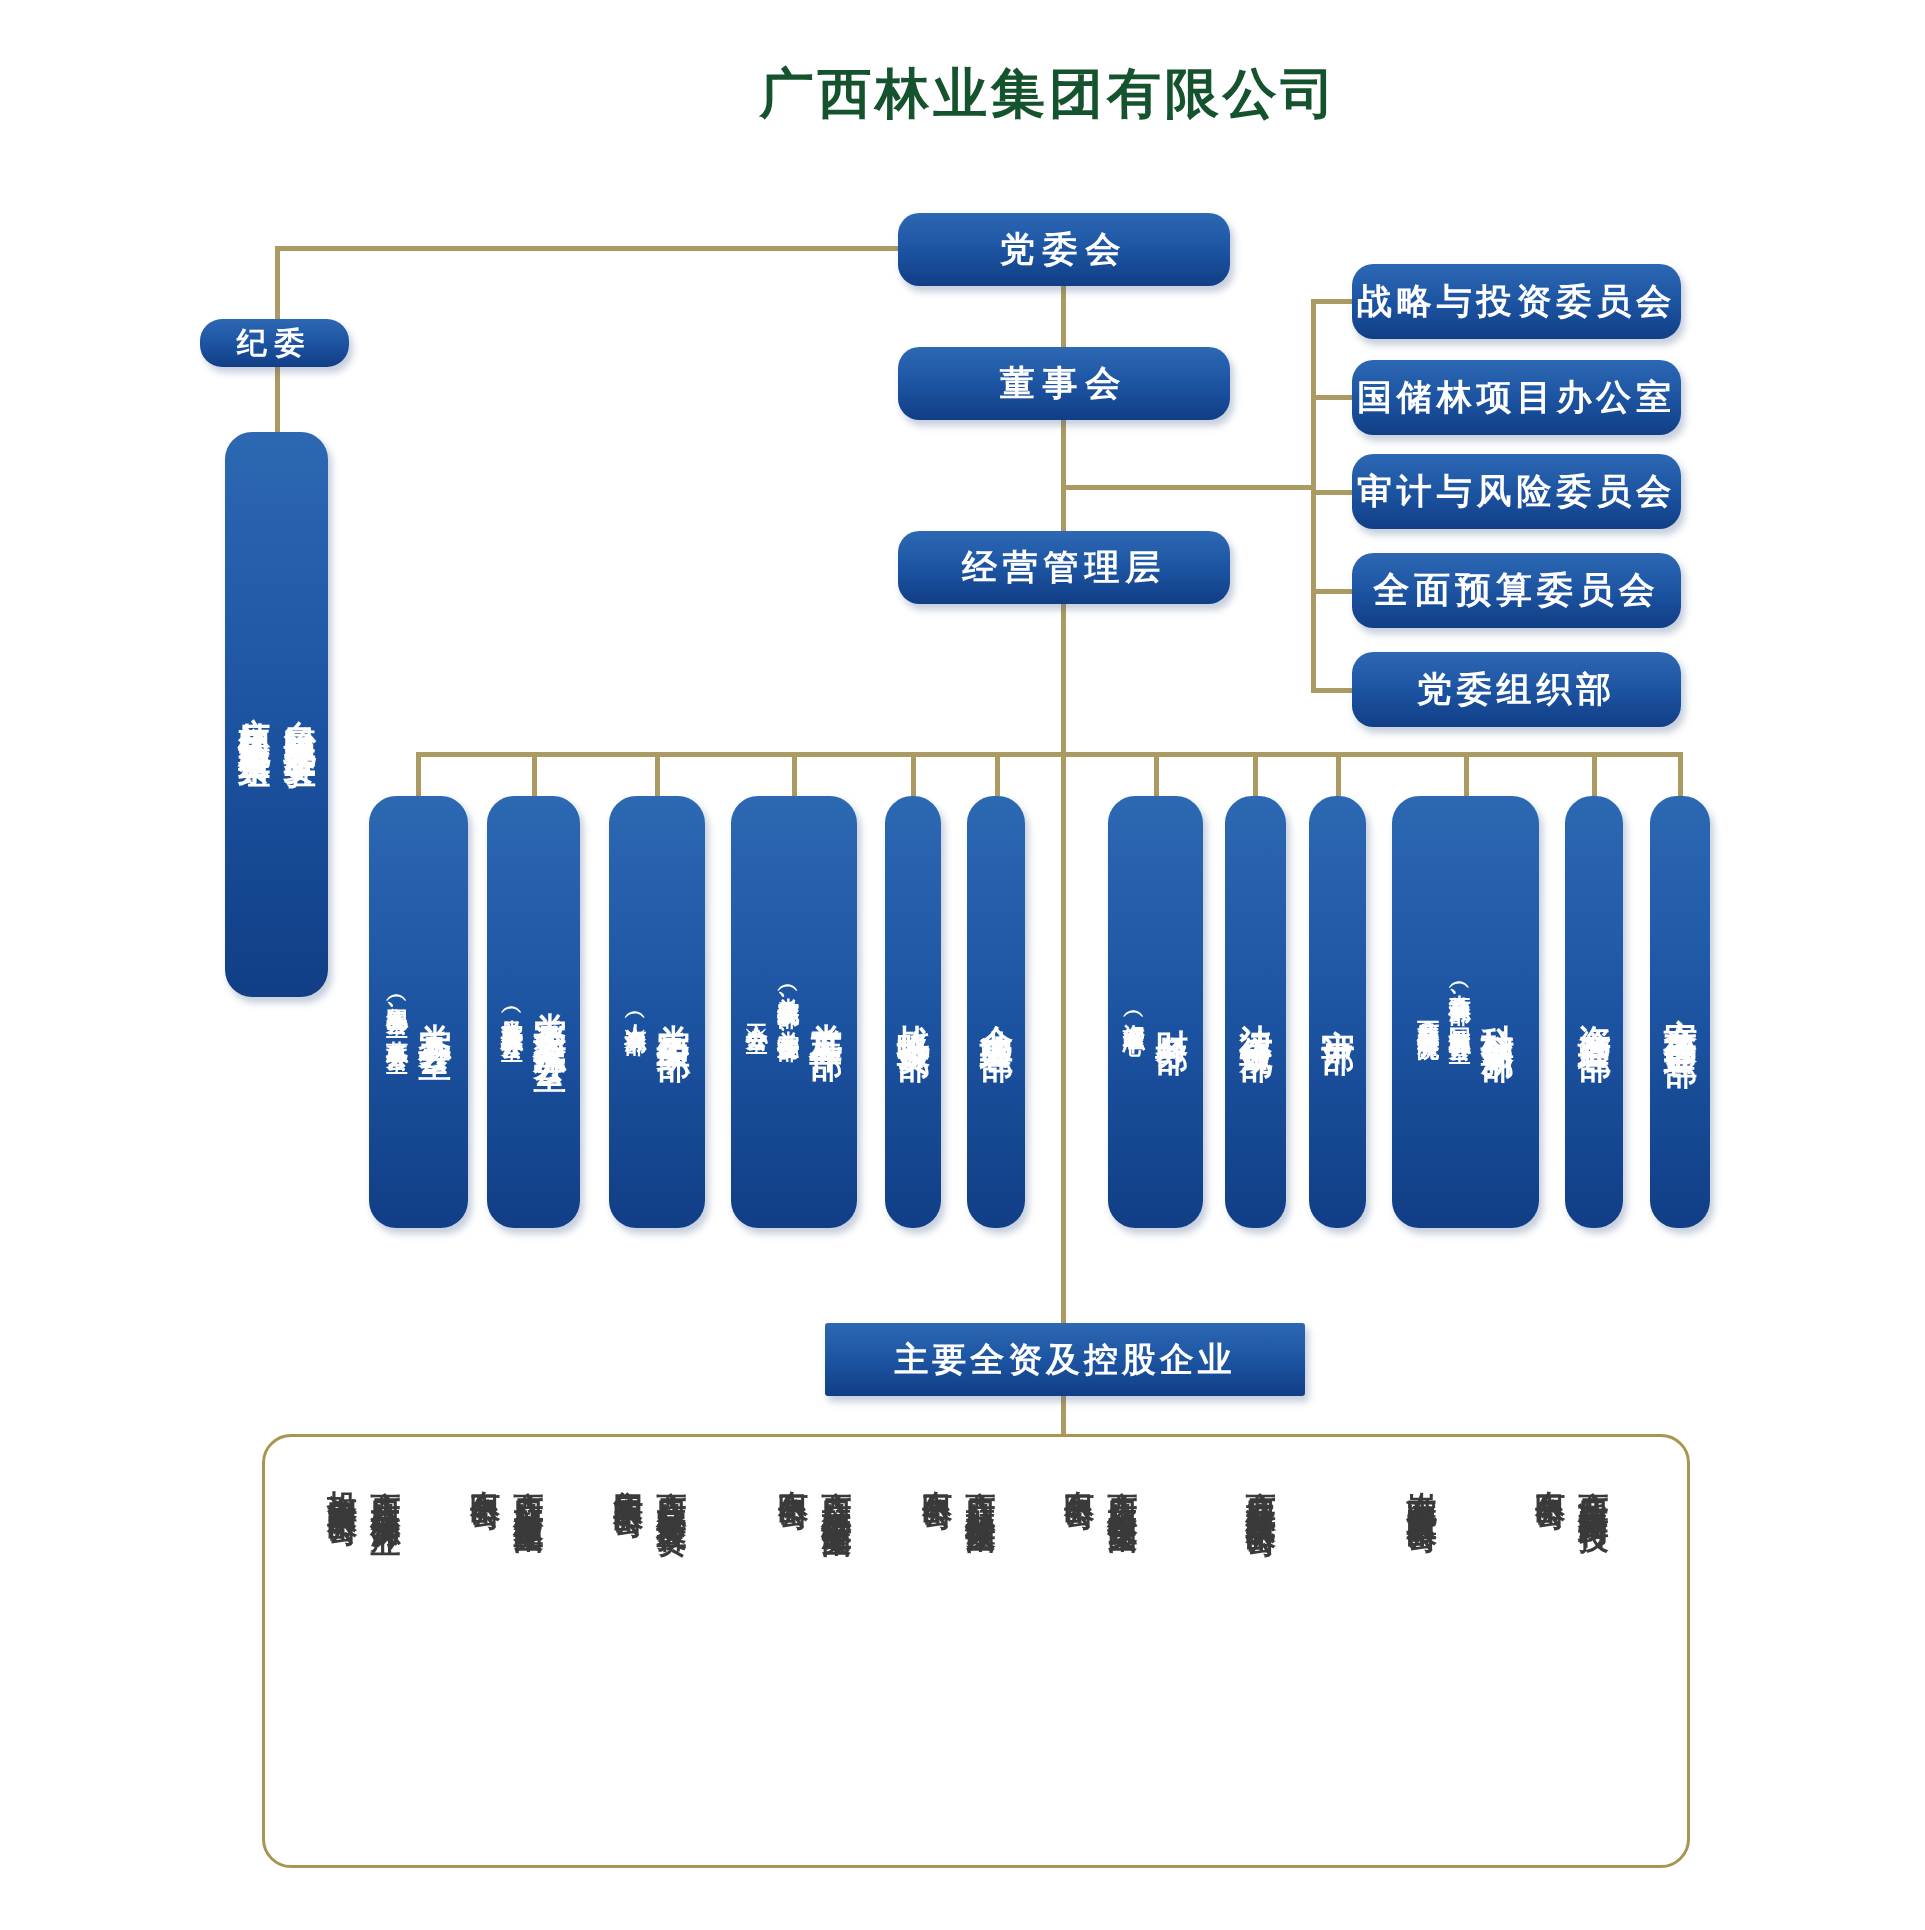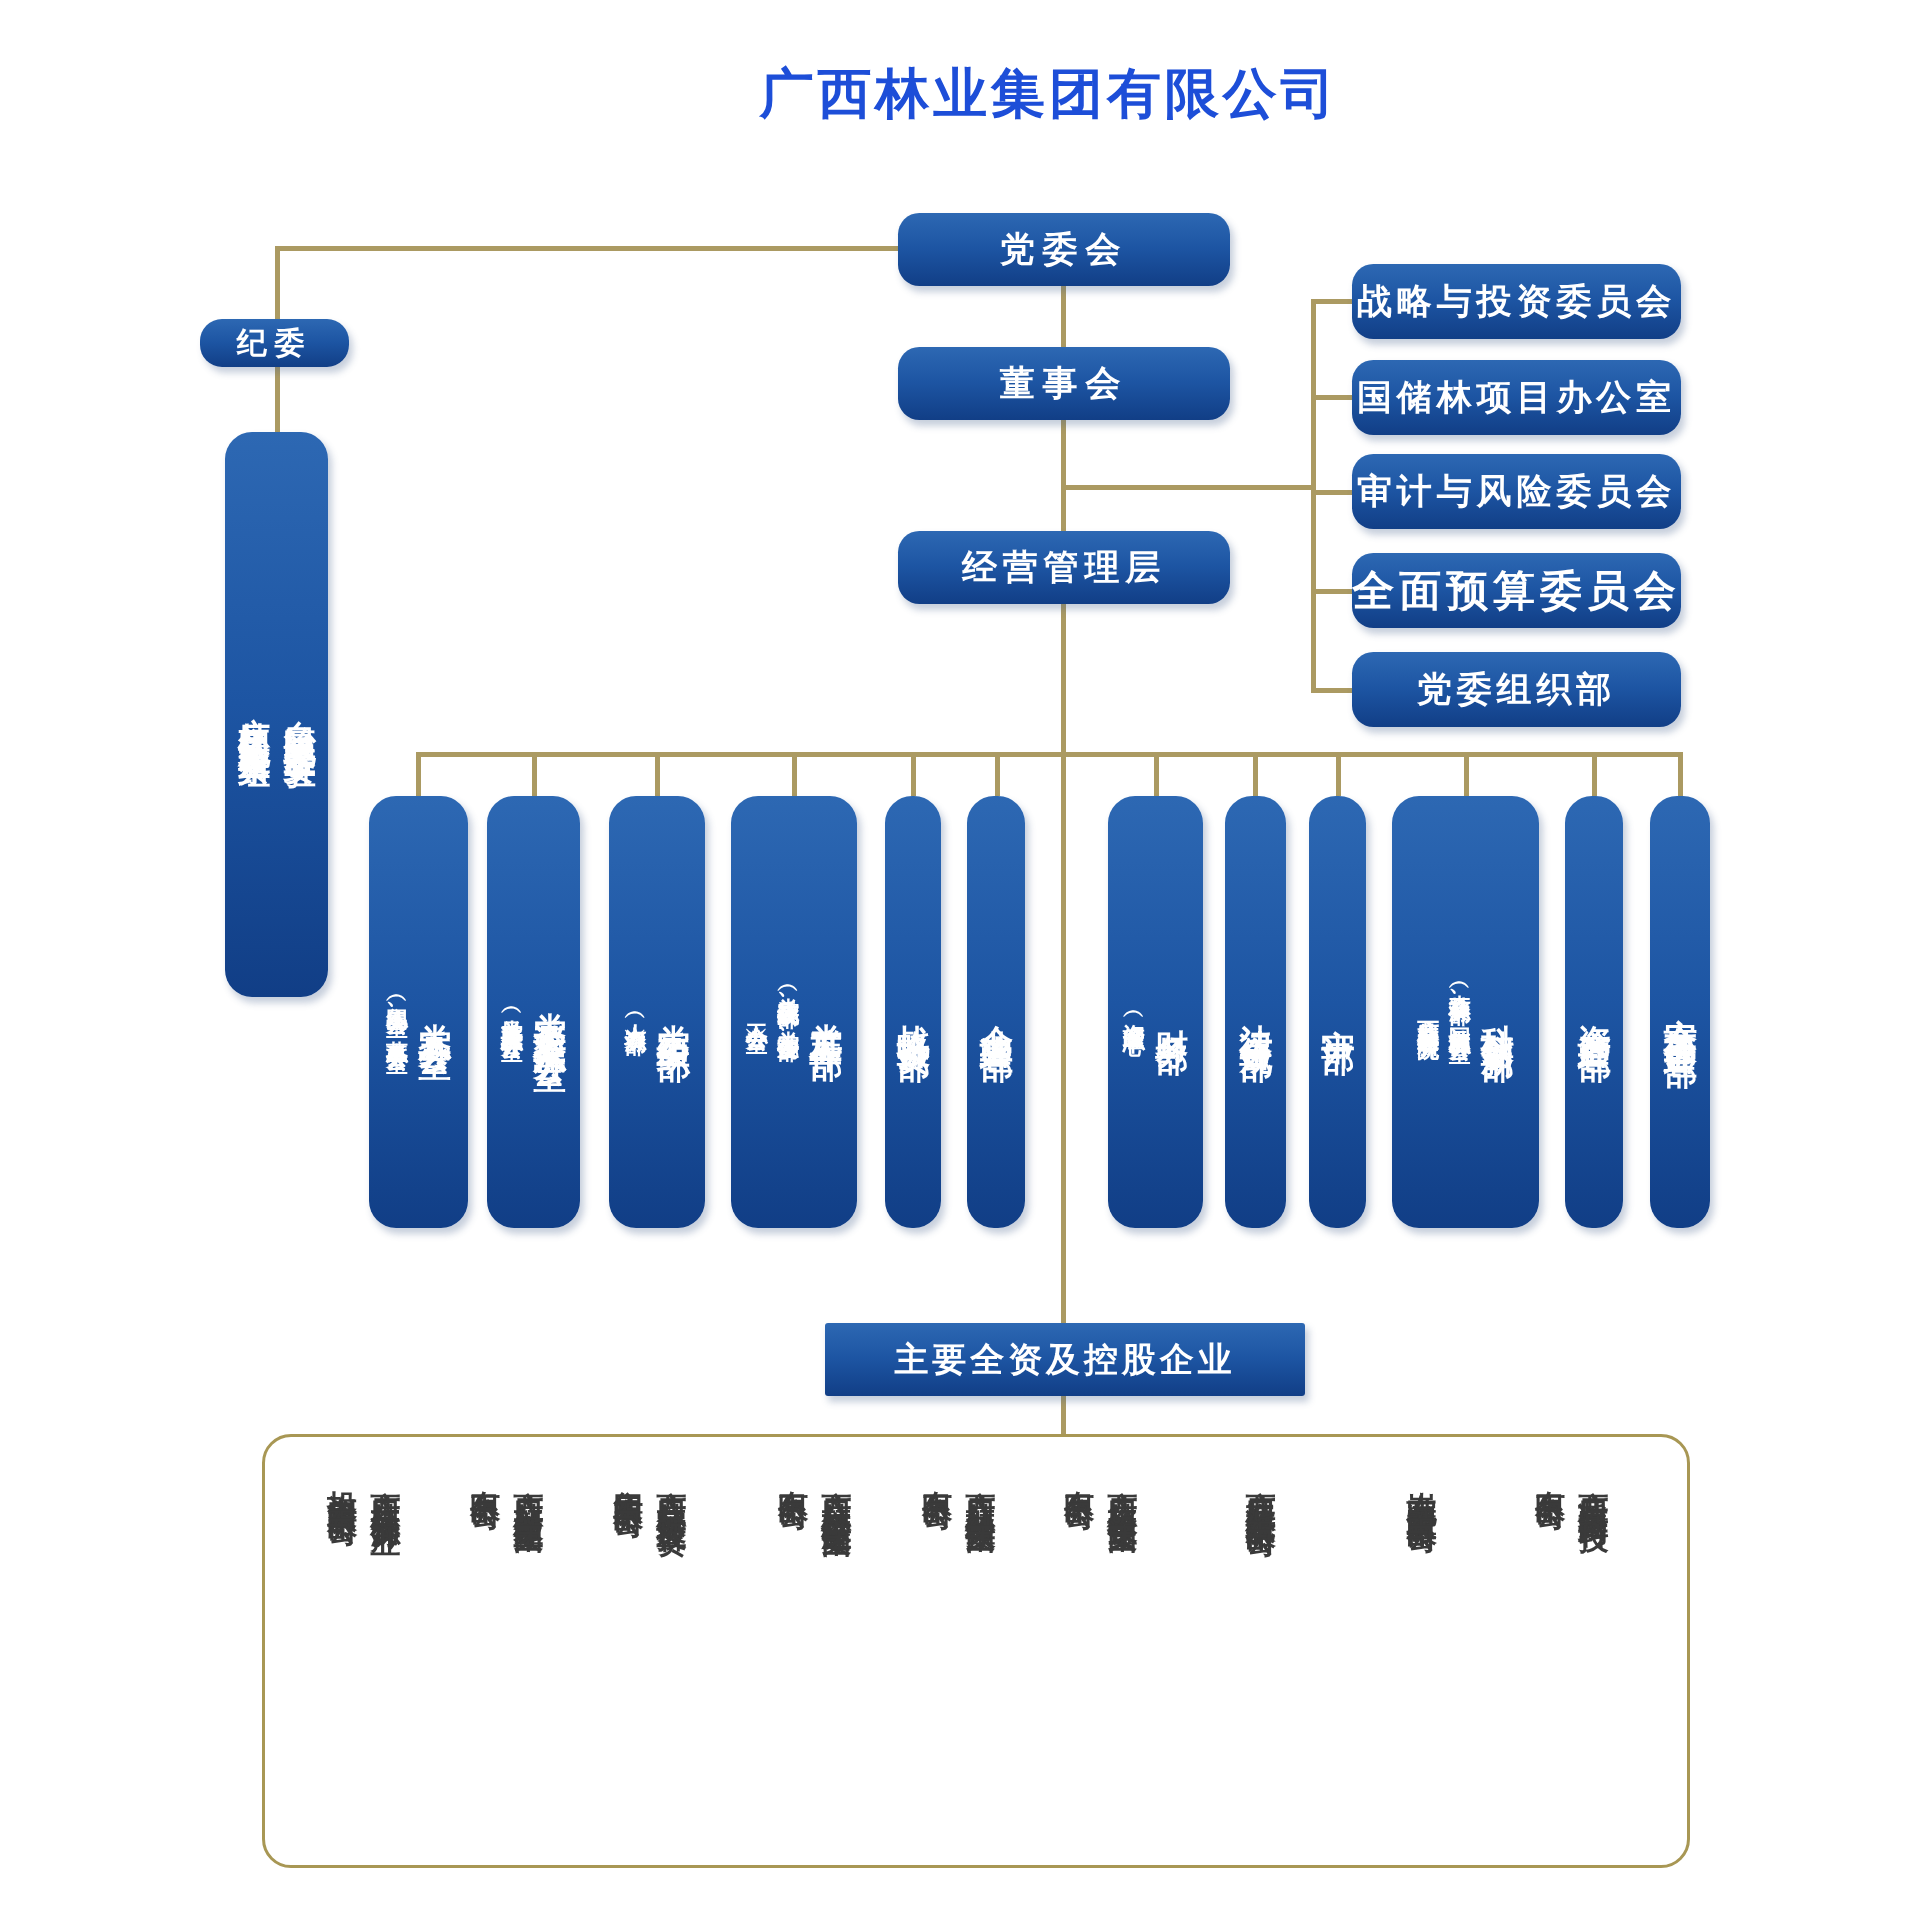--- a/index.html
+++ b/index.html
@@ -2,21 +2,21 @@
 <html><head>
 <meta charset="utf-8">
 <style>
   html,body{margin:0;padding:0;background:#ffffff;}
   #stage{
     position:relative;width:1925px;height:1930px;background:#ffffff;overflow:hidden;
     font-family:"DejaVu Sans","Liberation Sans",sans-serif;
   }
   .title{
     position:absolute;top:58px;left:1049px;transform:translateX(-50%);
-    font-size:54px;font-weight:bold;color:#1d4ed8;letter-spacing:3.9px;white-space:nowrap;
+    font-size:54px;font-weight:bold;color:#14532d;letter-spacing:3.9px;white-space:nowrap;
   }
   .node{
     position:absolute;
     background:linear-gradient(180deg,#2d68b3 0%,#1d55a3 48%,#113e86 100%);
     border-radius:21.3px;
     box-shadow:3.9px 5.8px 7.8px rgba(70,95,140,.30);
     color:#ffffff;display:flex;align-items:center;justify-content:center;
   }
   .node.vert{border-radius:27px;}
   .hlabel{font-weight:bold;white-space:nowrap;}
@@ -83,21 +83,21 @@
       <div class="line" style="left: 1311px; top: 395px; width: 41px; height: 4.9px;"></div>
       <div class="node" style="left: 1352px; top: 360px; width: 329px; height: 75px;">
         <span class="hlabel" style="font-size: 35px; letter-spacing: 4.9px;">国储林项目办公室</span>
       </div>
       <div class="line" style="left: 1311px; top: 490px; width: 41px; height: 4.9px;"></div>
       <div class="node" style="left: 1352px; top: 454px; width: 329px; height: 75px;">
         <span class="hlabel" style="font-size: 35px; letter-spacing: 4.9px;">审计与风险委员会</span>
       </div>
       <div class="line" style="left: 1311px; top: 589px; width: 41px; height: 4.9px;"></div>
       <div class="node" style="left: 1352px; top: 553px; width: 329px; height: 75px;">
-        <span class="hlabel" style="font-size: 42px; letter-spacing: 4.9px;">全面预算委员会</span>
+        <span class="hlabel" style="font-size: 36px; letter-spacing: 4.9px;">全面预算委员会</span>
       </div>
       <div class="line" style="left: 1311px; top: 688px; width: 41px; height: 4.9px;"></div>
       <div class="node" style="left: 1352px; top: 652px; width: 329px; height: 75px;">
         <span class="hlabel" style="font-size: 35px; letter-spacing: 4.9px;">党委组织部</span>
       </div>
     </div>
 
   <div id="departments-layer">
       <div class="line" style="left: 416px; top: 752px; width: 4.9px; height: 44px;"></div>
       <div class="node vert" style="left: 369px; top: 796px; width: 99px; height: 432px;">

